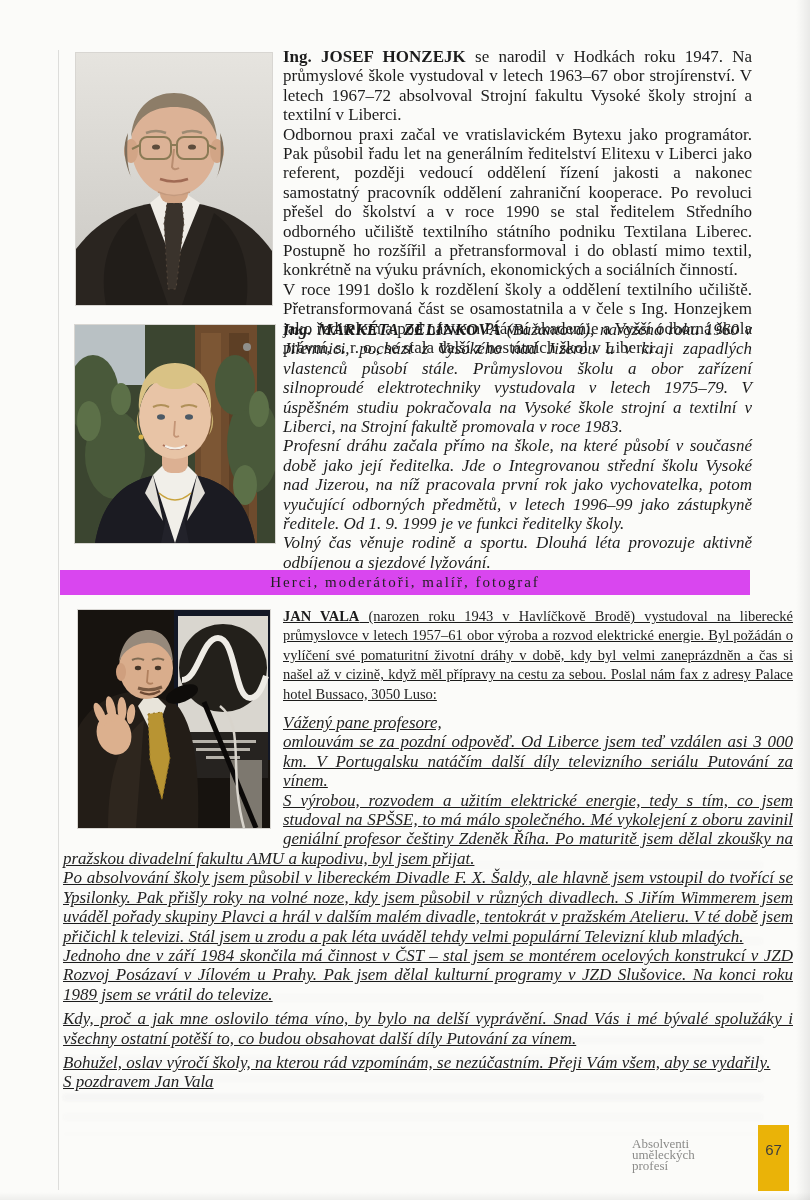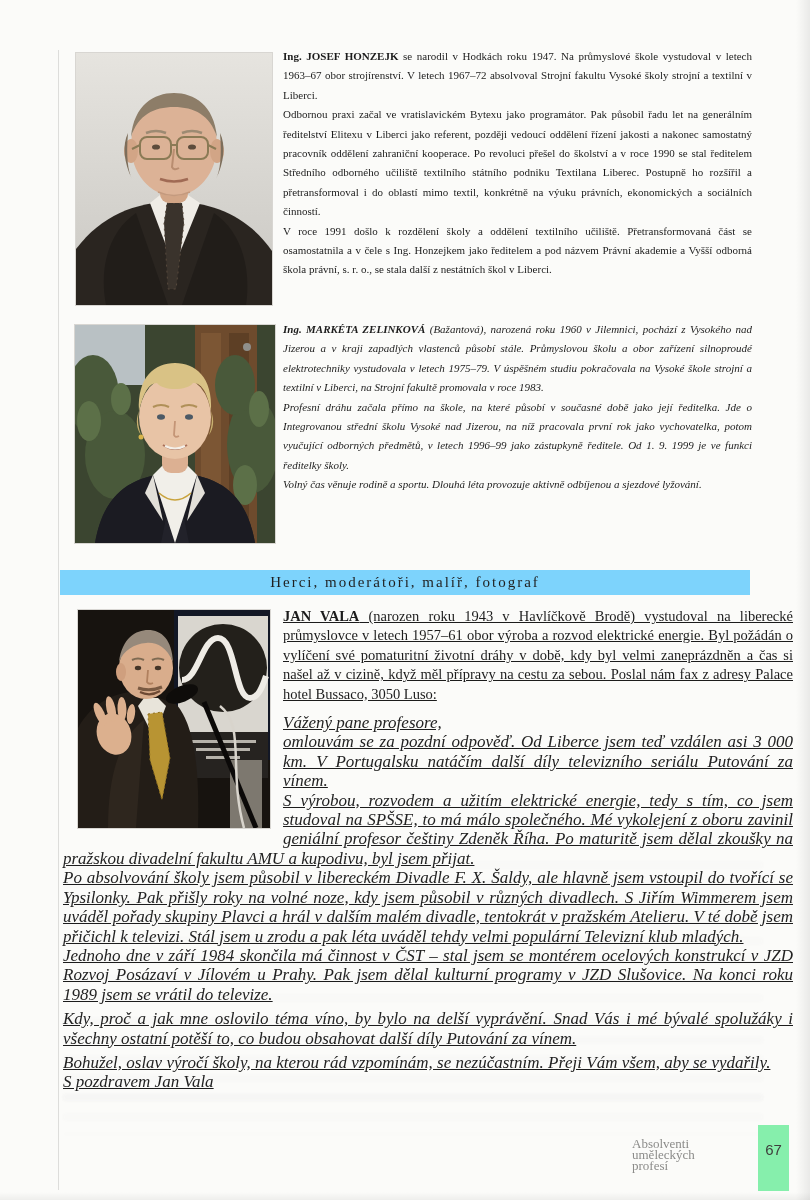--- a/index.html
+++ b/index.html
@@ -18,31 +18,31 @@
     background:linear-gradient(to bottom,rgba(0,0,0,0),rgba(0,0,0,0.05));}
   .rule-left{position:absolute;left:58px;top:50px;width:1px;height:1140px;background:#dddddb;}
 
   .photo{position:absolute;box-shadow:0 0 0 1px #d8d6d2;background:#ccc;}
   .photo svg{display:block;}
   #photo-honzejk{left:76px;top:53px;width:196px;height:252px;}
   #photo-zelinkova{left:75px;top:325px;width:200px;height:218px;}
 
   .bio-col{
     position:absolute;left:283px;width:469px;
-    font-size:11px;line-height:19.4px;
+    font-size:17px;line-height:19.4px;
     text-align:justify;
   }
   .bio-col p{margin:0;}
   #bio-honzejk{top:47px;}
   #bio-zelinkova{top:320px;font-style:italic;}
   .lead{font-weight:bold;}
 
   .section-banner{
     position:absolute;left:60px;top:570px;width:690px;height:25px;
-    background:#7dd3fc;
+    background:#d946ef;
     display:flex;align-items:center;justify-content:center;
     font-size:15px;letter-spacing:2px;color:#1f1f1f;
   }
 
   .vala-section{
     position:absolute;left:63px;top:607px;width:730px;
     font-size:14.5px;line-height:19.4px;text-align:justify;text-decoration:underline;
   }
   .vala-section p{margin:0;}
   .photo3-float{
@@ -68,21 +68,21 @@
   #ghost3{top:1095px;height:40px;opacity:.18;}
 
   .sidebar-label{
     position:absolute;right:58px;top:1138px;width:120px;
     text-align:left;
     font-family:Liberation Serif, serif;
     font-size:13px;line-height:11px;color:#8b8b89;
   }
   .page-tab{
     position:absolute;left:758px;top:1125px;width:31px;height:66px;
-    background:#86efac;
+    background:#eab308;
     display:flex;justify-content:center;align-items:flex-start;
     padding-top:0;
   }
   .page-num{
     margin-top:16px;
     font-family:"Liberation Sans", sans-serif;
     font-size:15px;color:#3e3e3c;
   }
 </style>
 </head>

